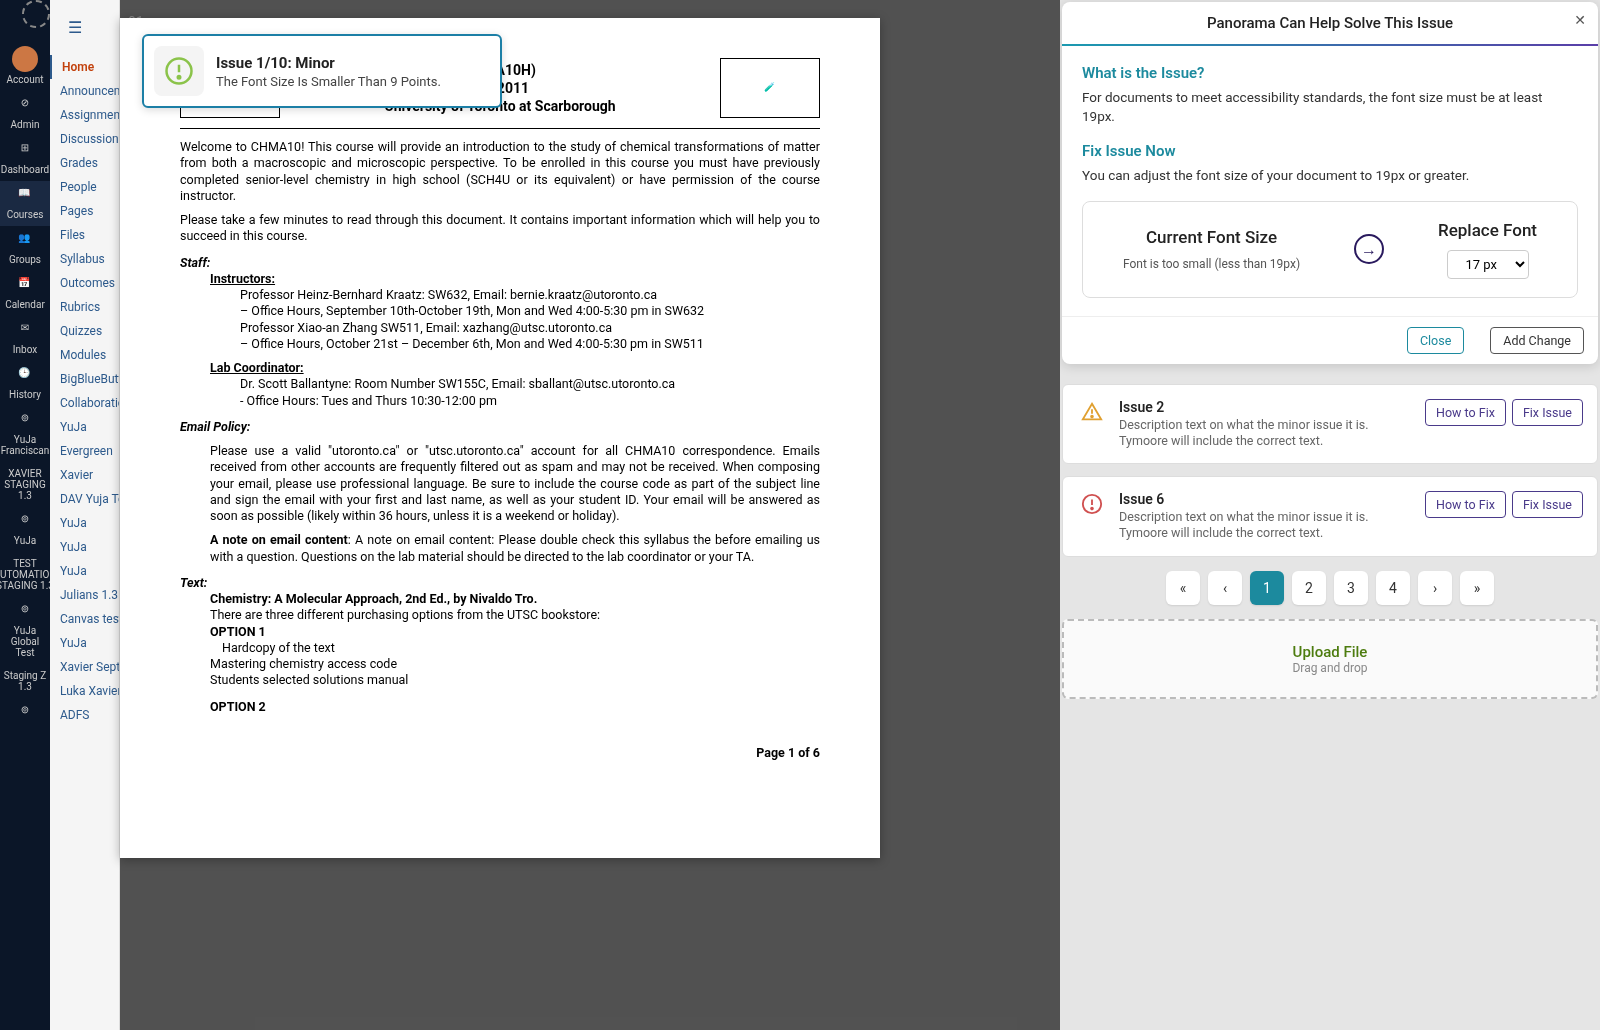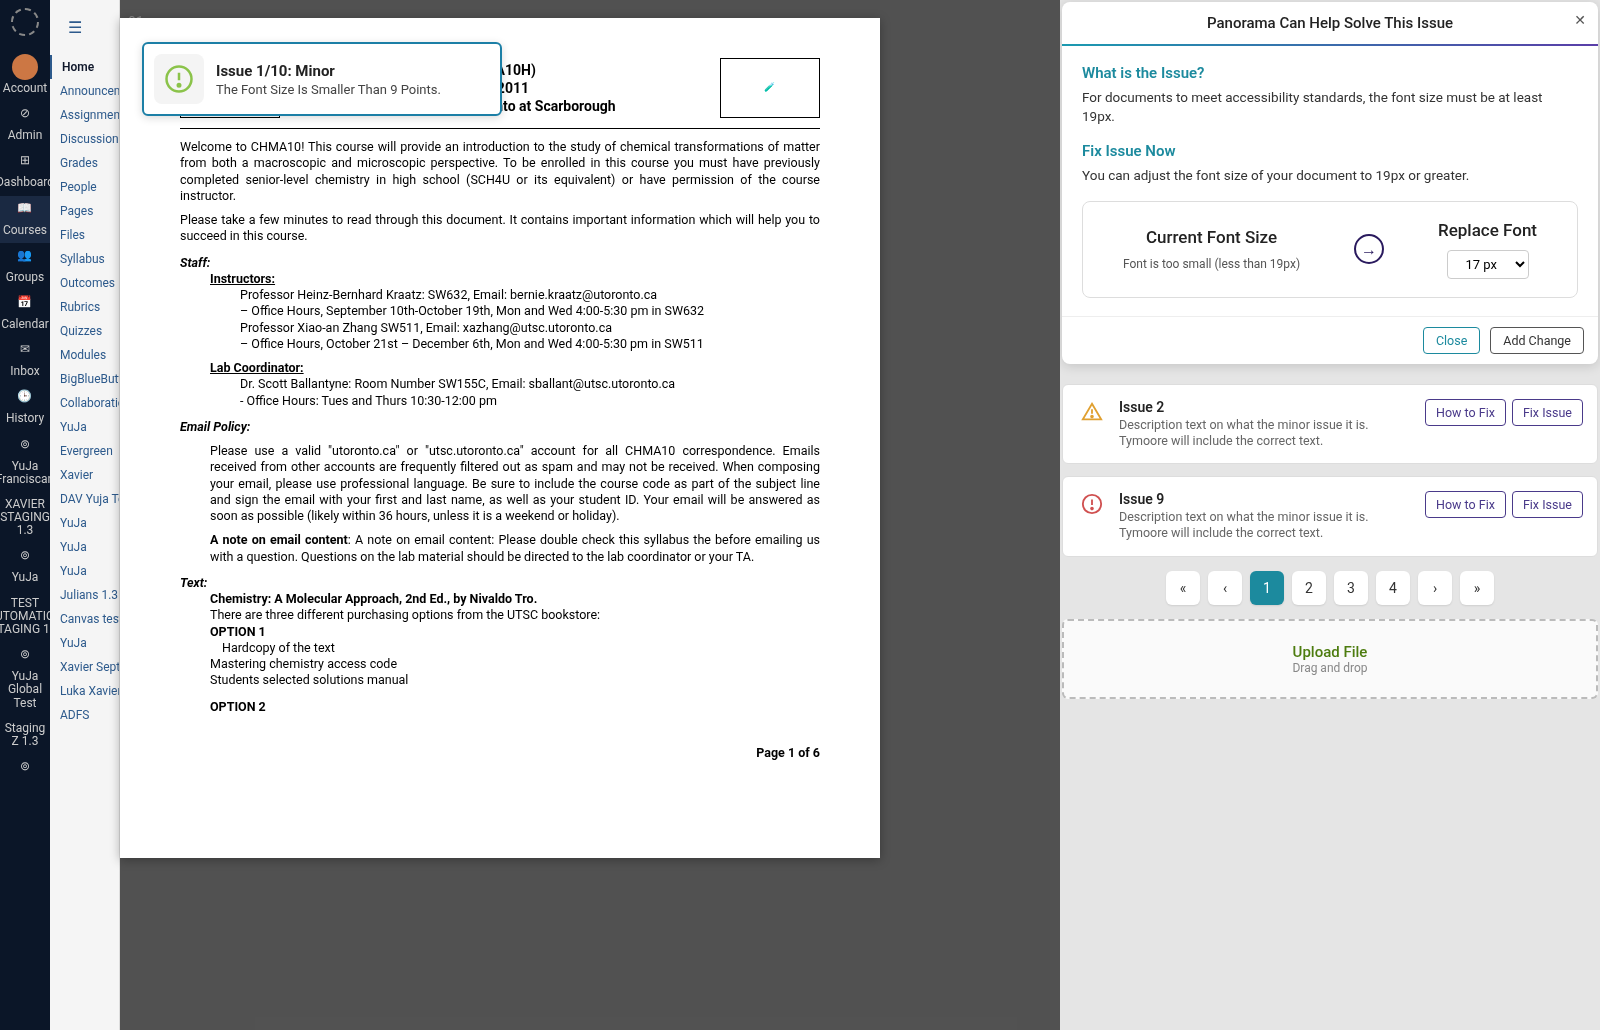--- a/index.html
+++ b/index.html
@@ -1,32 +1,32 @@
 <!DOCTYPE html>
 <html><head>
   <meta charset="utf-8">
   <style>
     * { margin: 0; padding: 0; box-sizing: border-box; font-family: -apple-system, BlinkMacSystemFont, "Segoe UI", Roboto, sans-serif; }
     body { background: #f5f5f5; display: flex; height: 1030px; width: 1600px; overflow: hidden; }
     
     
-    .nav-rail { width: 50px; background: #0b1628; color: #fff; display: flex; flex-direction: column; align-items: center; padding-top: 8px; font-size: 12px; }
+    .nav-rail { width: 50px; background: #0b1628; color: #fff; display: flex; flex-direction: column; align-items: flex-end; font-size: 10px; }
     .nav-rail .logo { width: 28px; height: 28px; border: 2px dashed #888; border-radius: 50%; margin-bottom: 12px; }
     .nav-rail .avatar { width: 26px; height: 26px; border-radius: 50%; background: #cc7744; margin-bottom: 2px; }
     .nav-rail .item { display: flex; flex-direction: column; align-items: center; padding: 6px 2px; text-align: center; color: #ccc; cursor: pointer; width: 100%; }
     .nav-rail .item.active { background: #1a2942; }
     .nav-rail .item .icn { width: 20px; height: 20px; display: inline-block; margin-bottom: 2px; }
     .nav-rail .item span { line-height: 1.1; }
     
     
     .sidebar { width: 70px; background: #f5f5f5; border-right: 1px solid #ddd; padding-top: 18px; overflow: hidden; }
     .sidebar .hamburger { margin: 0 0 18px 18px; color: #2d5a8c; cursor: pointer; }
     .sidebar .links { display: flex; flex-direction: column; }
     .sidebar .links a { font-size: 12px; color: #2d5a8c; padding: 5px 10px; white-space: nowrap; overflow: hidden; text-decoration: none; cursor: pointer; }
-    .sidebar .links a.active { border-left: 2px solid #2d5a8c; font-weight: 600; color: #0f172a; }
+    .sidebar .links a.active { border-left: 2px solid #2d5a8c; font-weight: 600; color: #c2410c; }
     
     
     .main-area { flex: 1; position: relative; background: #888; }
     .main-area::before { content: ''; position: absolute; inset: 0; background: rgba(0,0,0,0.4); }
     .breadcrumb-fake { position: absolute; top: 14px; left: 8px; color: #888; font-size: 14px; z-index:0; }
     
     
     .doc-preview { position: absolute; top: 18px; left: 0; width: 760px; height: 840px; background: #fff; z-index: 5; padding: 40px 60px; font-family: "Times New Roman", serif; font-size: 12.5px; line-height: 1.3; color: #000; box-shadow: 0 2px 10px rgba(0,0,0,0.3); }
     .doc-preview .title-block { display: flex; justify-content: space-between; align-items: center; }
     .doc-preview .title-block .txtc { flex:1; text-align:center; }
@@ -34,21 +34,21 @@
     .doc-preview hr { border: none; border-top: 1px solid #000; margin: 10px 0; }
     .doc-preview p { margin: 8px 0; text-align: justify; }
     .doc-preview .sect { font-style: italic; font-weight: bold; margin-top: 10px; }
     .doc-preview .inst { text-decoration: underline; font-weight: bold; margin-left: 30px; }
     .doc-preview .indent { margin-left: 60px; }
     .doc-preview .opt { font-weight: bold; margin-left: 30px; }
     .doc-preview .page-num { text-align: right; font-weight: bold; margin-top: 30px; }
     .doc-preview .chem-img { width: 100px; height: 60px; border: 1px solid #000; display: inline-flex; align-items:center; justify-content:center; font-size:9px; color:#555; }
     
     
-    .issue-toast { position: absolute; top: 42px; left: 22px; z-index: 10; width: 360px; background: #fff; border: 2px solid #1c7fa6; border-radius: 6px; padding: 10px; display: flex; gap: 12px; align-items: center; box-shadow: 0 2px 8px rgba(0,0,0,0.15); }
+    .issue-toast { position: absolute; top: 34px; left: 22px; z-index: 10; width: 360px; background: #fff; border: 2px solid #1c7fa6; border-radius: 6px; padding: 10px; display: flex; gap: 12px; align-items: center; box-shadow: 0 2px 8px rgba(0,0,0,0.15); }
     .issue-toast .icn { width: 50px; height: 50px; border-radius: 8px; background: #f4f4f4; display: flex; align-items:center; justify-content:center; }
     .issue-toast .icn svg { width: 30px; height: 30px; }
     .issue-toast .t1 { font-weight: 700; font-size: 15px; color: #222; }
     .issue-toast .t2 { font-size: 13px; color: #444; margin-top: 2px; }
     
     
     .right-area { width: 540px; background: #e5e5e5; padding: 2px; position: relative; overflow-y: auto; }
     
     .solve-panel { background: #fff; border-radius: 8px; box-shadow: 0 2px 12px rgba(0,0,0,0.15); overflow: hidden; margin-bottom: 20px; }
     .solve-panel .hdr { padding: 12px; text-align: center; font-size: 15px; font-weight: 500; color: #222; position: relative; }
@@ -56,21 +56,21 @@
     .solve-panel .grad-bar { height: 2px; background: linear-gradient(90deg, #1b9ab0, #5a3ea8); }
     .solve-panel .body { padding: 18px 20px; }
     .solve-panel h4 { color: #1c8a9e; font-size: 15px; font-weight: 600; margin-bottom: 6px; }
     .solve-panel p { font-size: 13.5px; color: #333; margin-bottom: 16px; line-height: 1.4; }
     .font-box { border: 1px solid #ddd; border-radius: 8px; padding: 18px; display: flex; align-items: center; justify-content: space-around; gap: 10px; }
     .font-box .col { text-align: center; }
     .font-box .col .lbl { font-size: 17px; font-weight: 500; color: #222; margin-bottom: 10px; }
     .font-box .col .sub { font-size: 12px; color: #555; }
     .font-box .arrow { width: 30px; height: 30px; border: 2px solid #2a1a5e; border-radius: 50%; display: flex; align-items:center; justify-content:center; color: #2a1a5e; }
     .font-box select { border: 1px solid #ccc; border-radius: 4px; padding: 5px 14px; font-size: 13px; background: #fff; }
-    .solve-panel .ftr { border-top: 1px solid #eee; padding: 10px 14px; display: flex; justify-content: flex-end; gap: 10px; }
+    .solve-panel .ftr { border-top: 1px solid #eee; padding: 10px 14px; display: flex; justify-content: flex-end; gap: 26px; }
     .btn-outline { background: #fff; border: 1px solid #1c8a9e; color: #1c8a9e; padding: 5px 12px; border-radius: 4px; font-size: 12.5px; cursor: pointer; }
     .btn-outline2 { background: #fff; border: 1px solid #555; color: #333; padding: 5px 12px; border-radius: 4px; font-size: 12.5px; cursor: pointer; }
     
     .issue-card { background: #fff; border: 1px solid #ddd; border-radius: 6px; padding: 14px; display: flex; gap: 12px; align-items: flex-start; margin-bottom: 12px; }
     .issue-card .icn { width: 30px; display: flex; justify-content:center; padding-top:2px; }
     .issue-card .tx { flex: 1; }
     .issue-card .tx .t1 { font-weight: 600; font-size: 14px; color: #222; }
     .issue-card .tx .t2 { font-size: 12.5px; color: #666; margin-top:2px; line-height:1.3; }
     .issue-card .btns { display: flex; gap: 6px; }
     .issue-card .btns button { border: 1px solid #4a3a8a; color: #4a3a8a; background: #fff; padding: 5px 10px; border-radius: 4px; font-size: 12.5px; cursor: pointer; }
@@ -287,21 +287,21 @@
 
   <div class="issue-card">
     <div class="icn">
       <svg width="22" height="22" viewBox="0 0 24 24" fill="none" stroke="#d05050" stroke-width="2">
           <circle cx="12" cy="12" r="10"></circle>
           <line x1="12" y1="7" x2="12" y2="13"></line>
           <circle cx="12" cy="17" r="1" fill="#d05050"></circle>
         </svg>
     </div>
     <div class="tx">
-      <div class="t1">Issue 9</div>
+      <div class="t1">Issue 6</div>
       <div class="t2">Description text on what the minor issue it is. Tymoore will include the correct text.</div>
     </div>
     <div class="btns">
       <button>How to Fix</button>
       <button>Fix Issue</button>
     </div>
   </div>
 
   <div class="pagination">
     <div class="pg">«</div>

